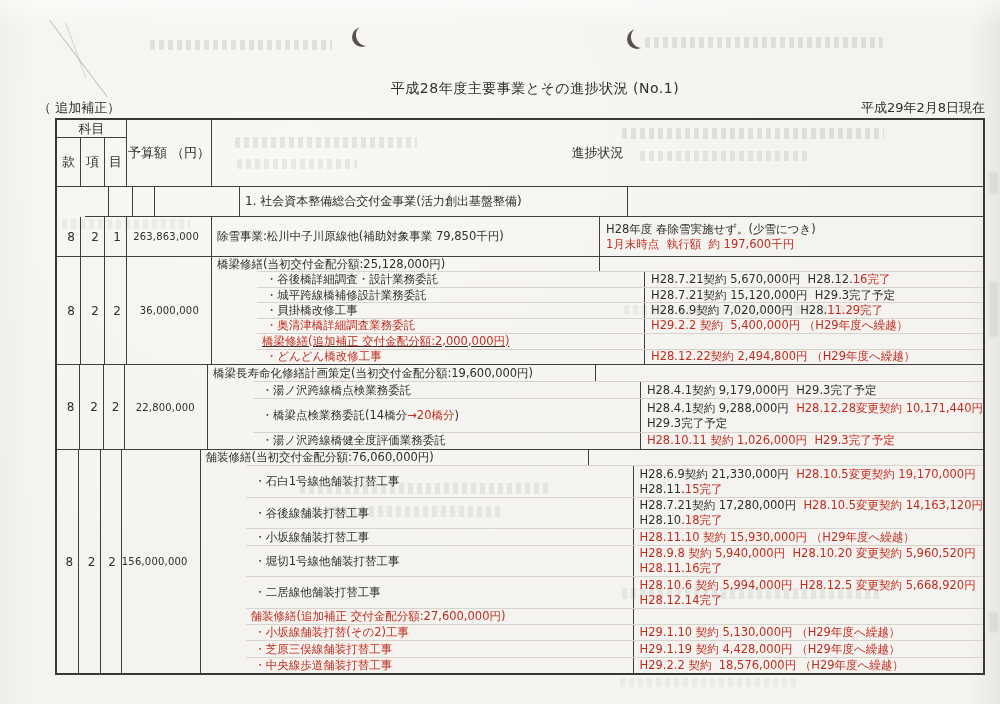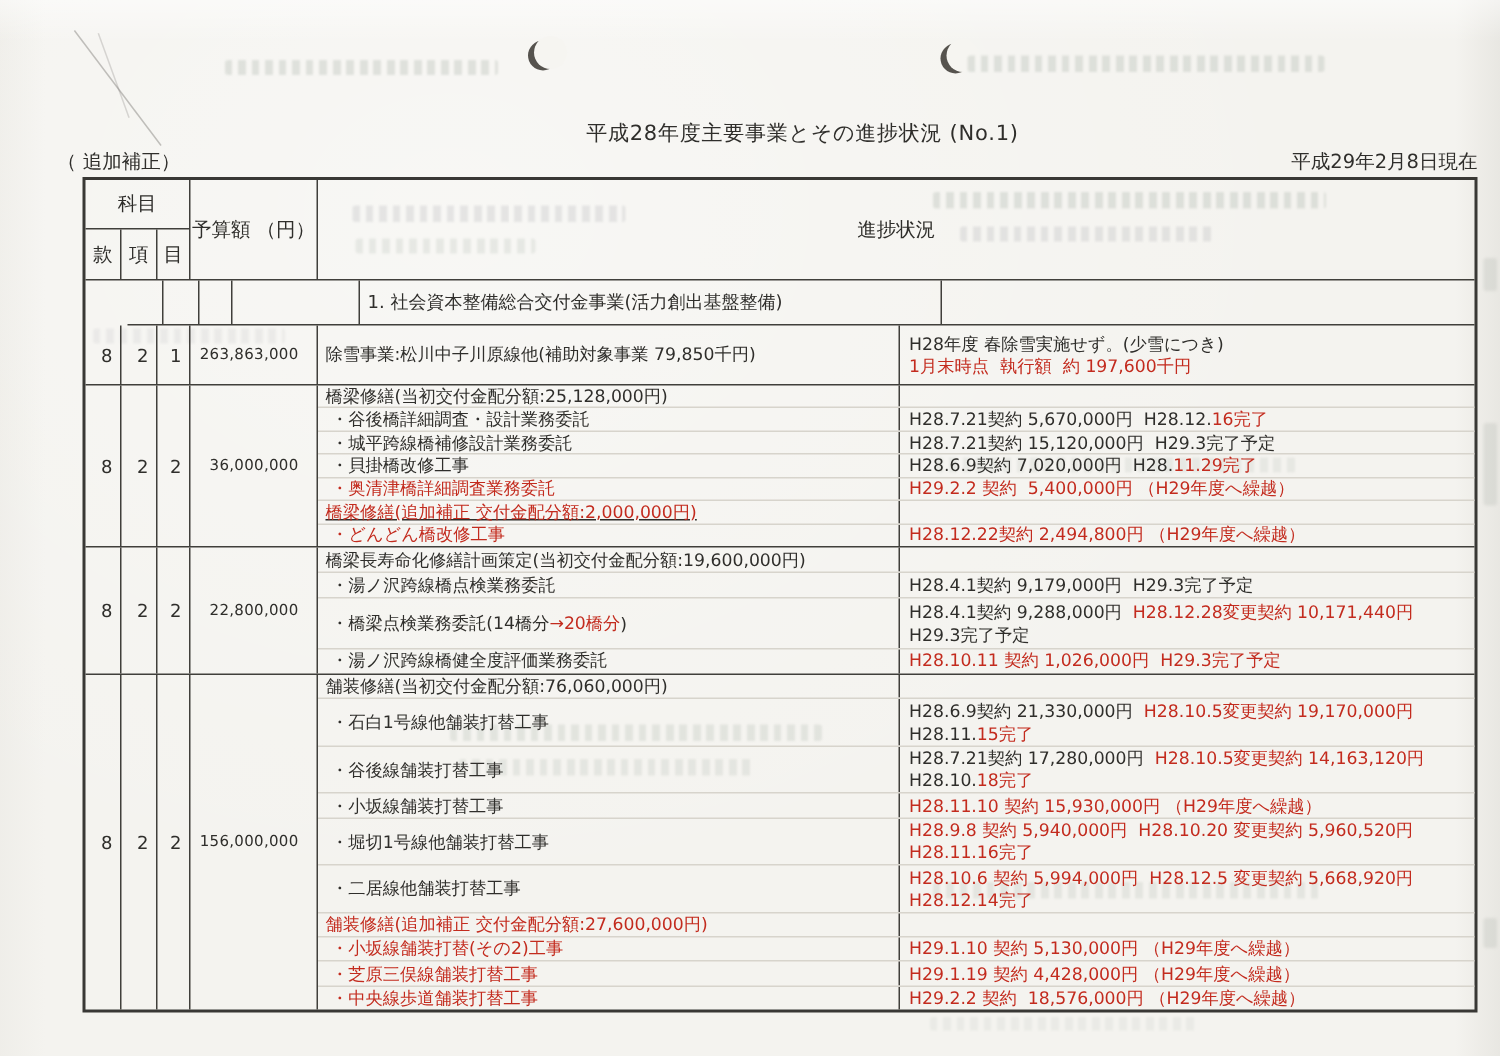--- a/index.html
+++ b/index.html
@@ -41,21 +41,21 @@
     border:2px solid #39383500; 
     border:2px solid #393835;
     display:flex; flex-direction:column;
     background:transparent;
   }
   .grid-r { border-right:1.5px solid #403f3b; }
   .grid-b { border-bottom:1.5px solid #403f3b; }
 
   .header-row { height:67px; display:flex; }
   .subject-group { width:70px; display:flex; flex-direction:column; }
-  .subject-label { height:33px; display:flex; align-items:center; justify-content:center; font-size:13px; }
+  .subject-label { height:18px; display:flex; align-items:center; justify-content:center; font-size:13px; }
   .kankomoku { flex:1; display:flex; }
   .hcol { display:flex; align-items:center; justify-content:center; font-size:13px; }
   .w-kan { width:24px; } .w-ko { width:24px; } .w-moku { width:22px; }
   .budget-col { width:85px; }
   .project-col { width:388px; }
   .progress-col { flex:1; }
   .hcell { display:flex; align-items:center; justify-content:center; font-size:13px; white-space:pre; }
 
   .section-row { height:30px; display:flex; font-size:12px;margin-left:28px; }
   .section-title-cell { display:flex; align-items:center; padding-left:5px; white-space:pre; }
@@ -63,21 +63,21 @@
   .block { display:flex; }
   .block-0 { height:40px; }
   .block-1 { height:108px; }
   .block-2 { height:85px; }
   .block-3 { height:223px; }
 
   .num-cell { display:flex; align-items:center; justify-content:flex-end; padding-right:5px; font-size:12px; }
   .budget-cell { display:flex; align-items:center; justify-content:flex-end; padding-right:12px; font-size:10px; letter-spacing:.2px; }
   .block-content { flex:1; display:flex; flex-direction:column; }
   .sub-row { display:flex; flex-basis:0; min-height:0; }
-  .sub-row + .sub-row { border-top:1px solid #d7d4cc; }
+  .sub-row + .sub-row { border-top:1px solid #d7d4cc;margin-left:45px; }
   .project-cell { width:388px; border-right:1.5px solid #403f3b; display:flex; align-items:center;
     padding-left:5px; font-size:11.5px; white-space:pre; overflow:hidden; }
   .progress-cell { flex:1; display:flex; flex-direction:column; justify-content:center;
     padding-left:6px; font-size:11.5px; white-space:pre; overflow:hidden; }
   .prog-line { line-height:15px; }
   .seg-k { color:#2f2e2b; }
   .seg-r { color:#c32b1e; }
 </style>
 </head>
 <body>

